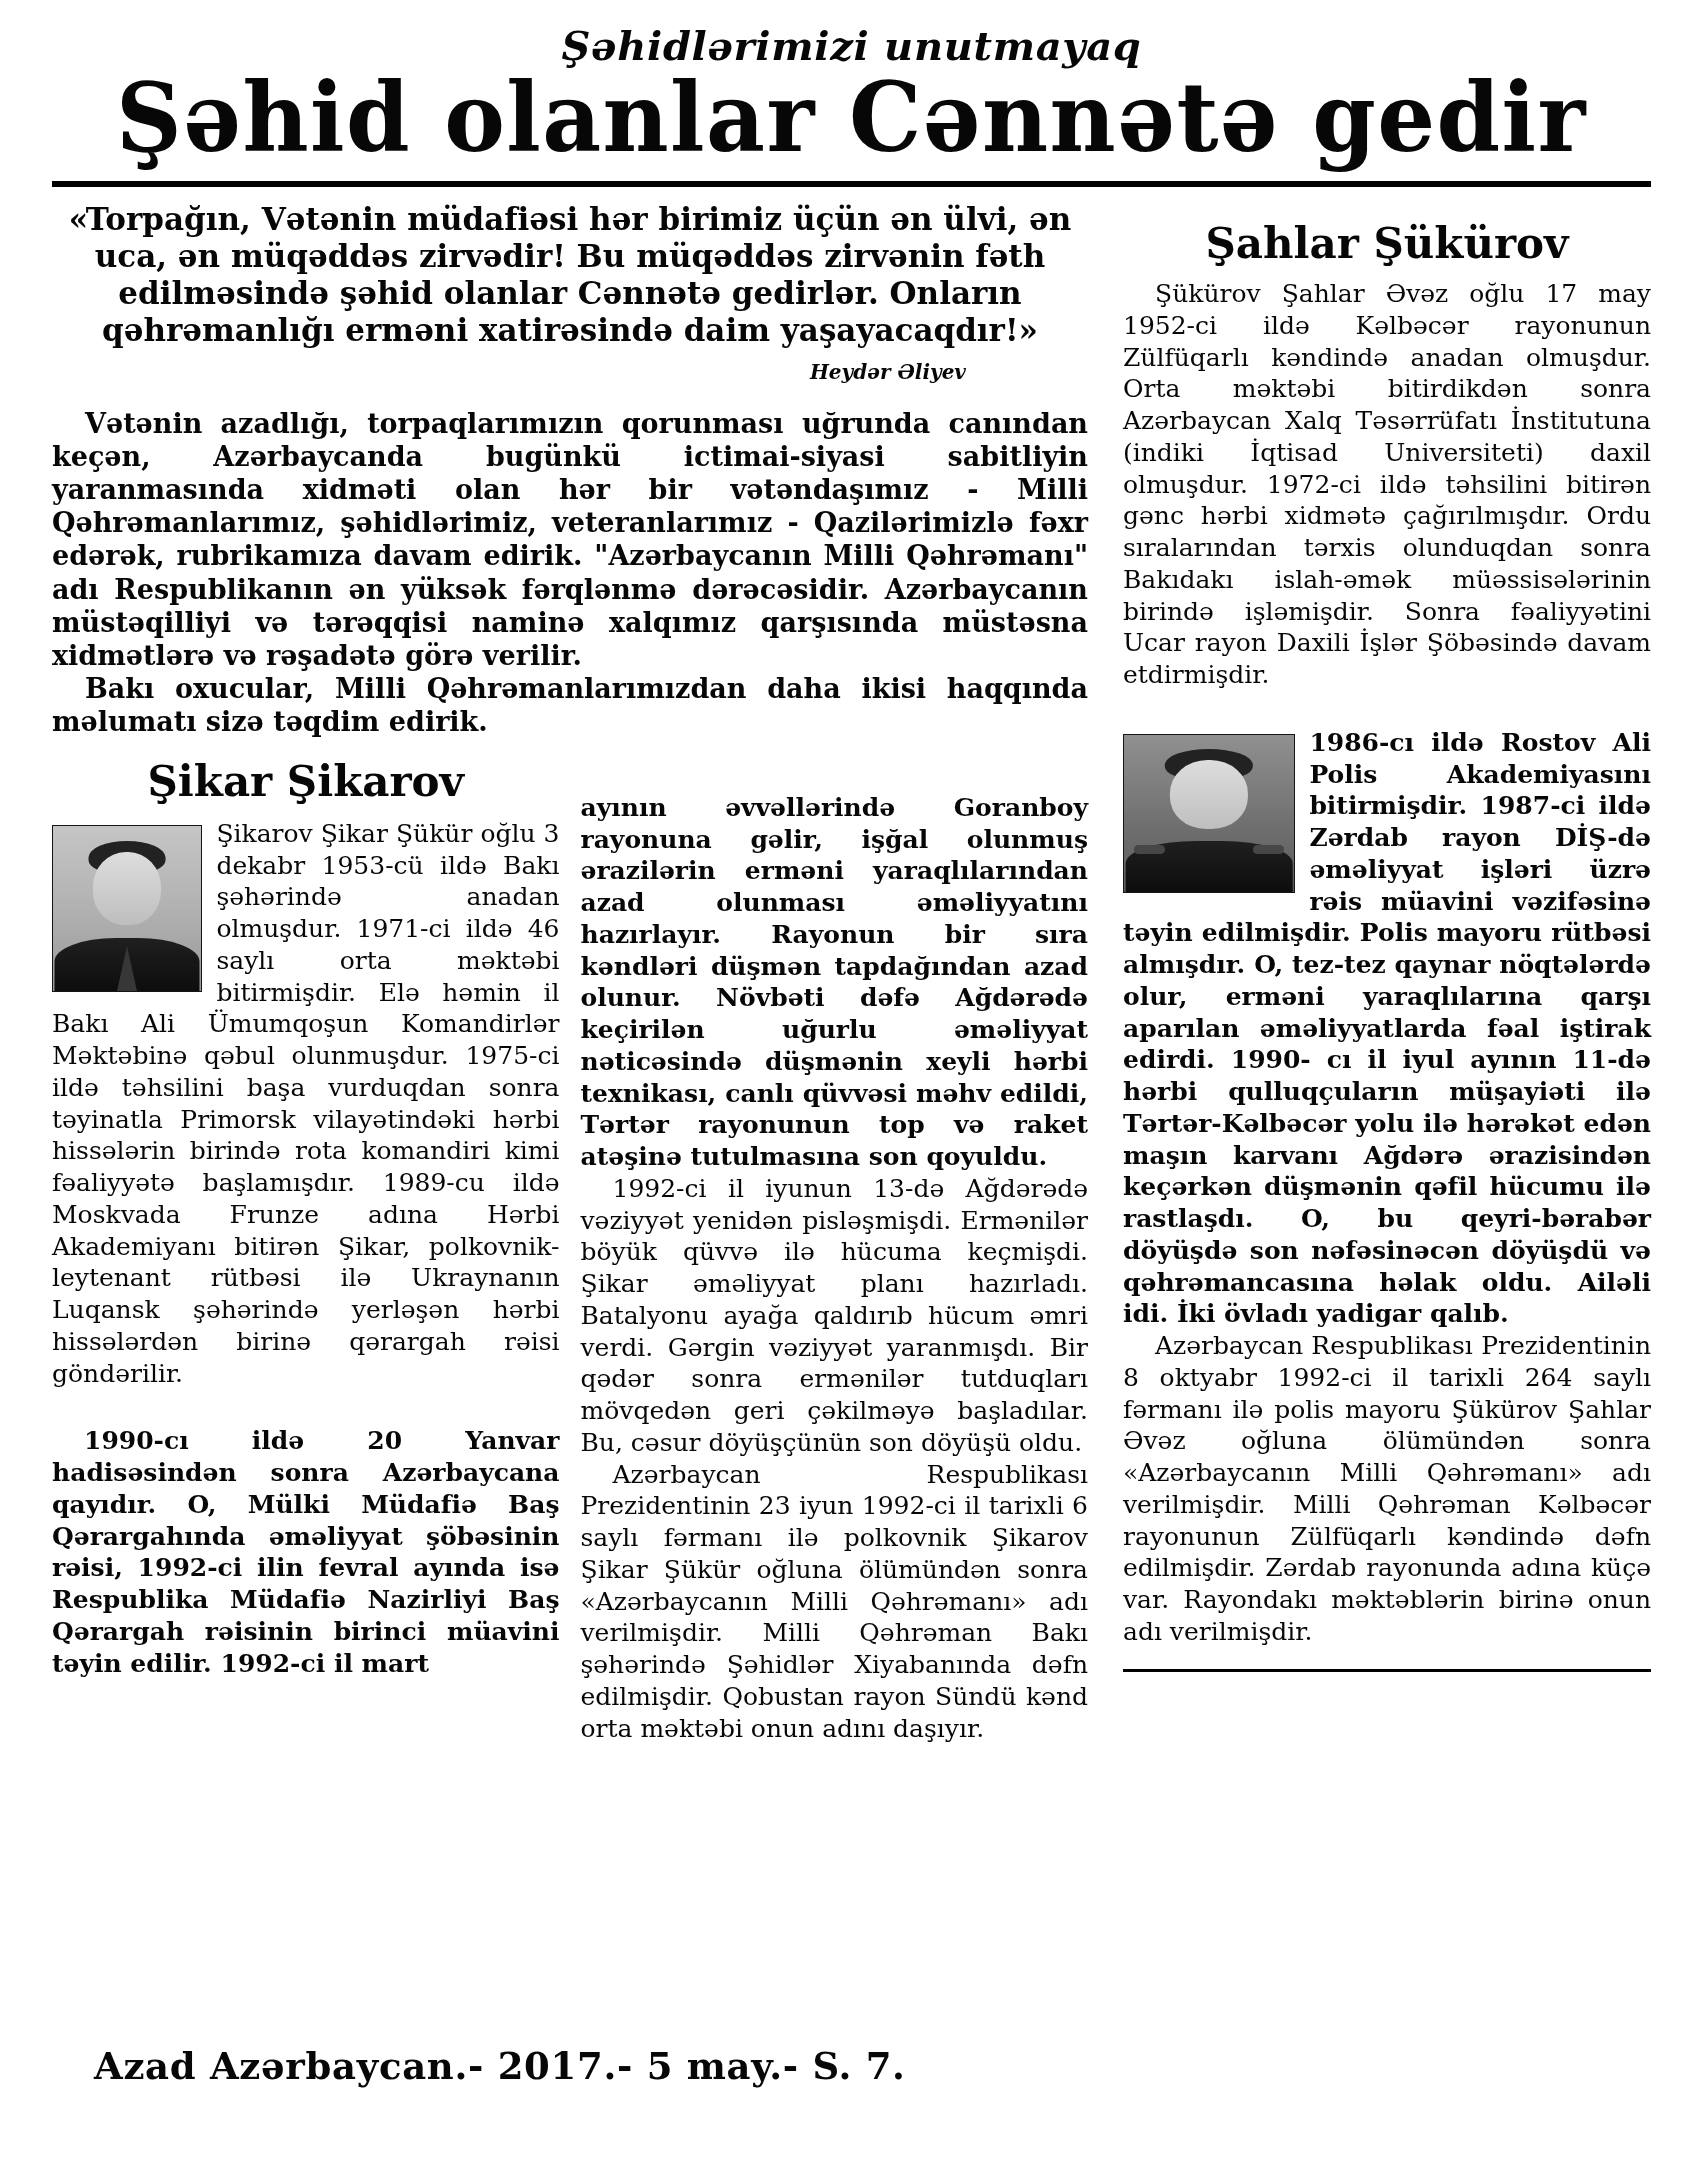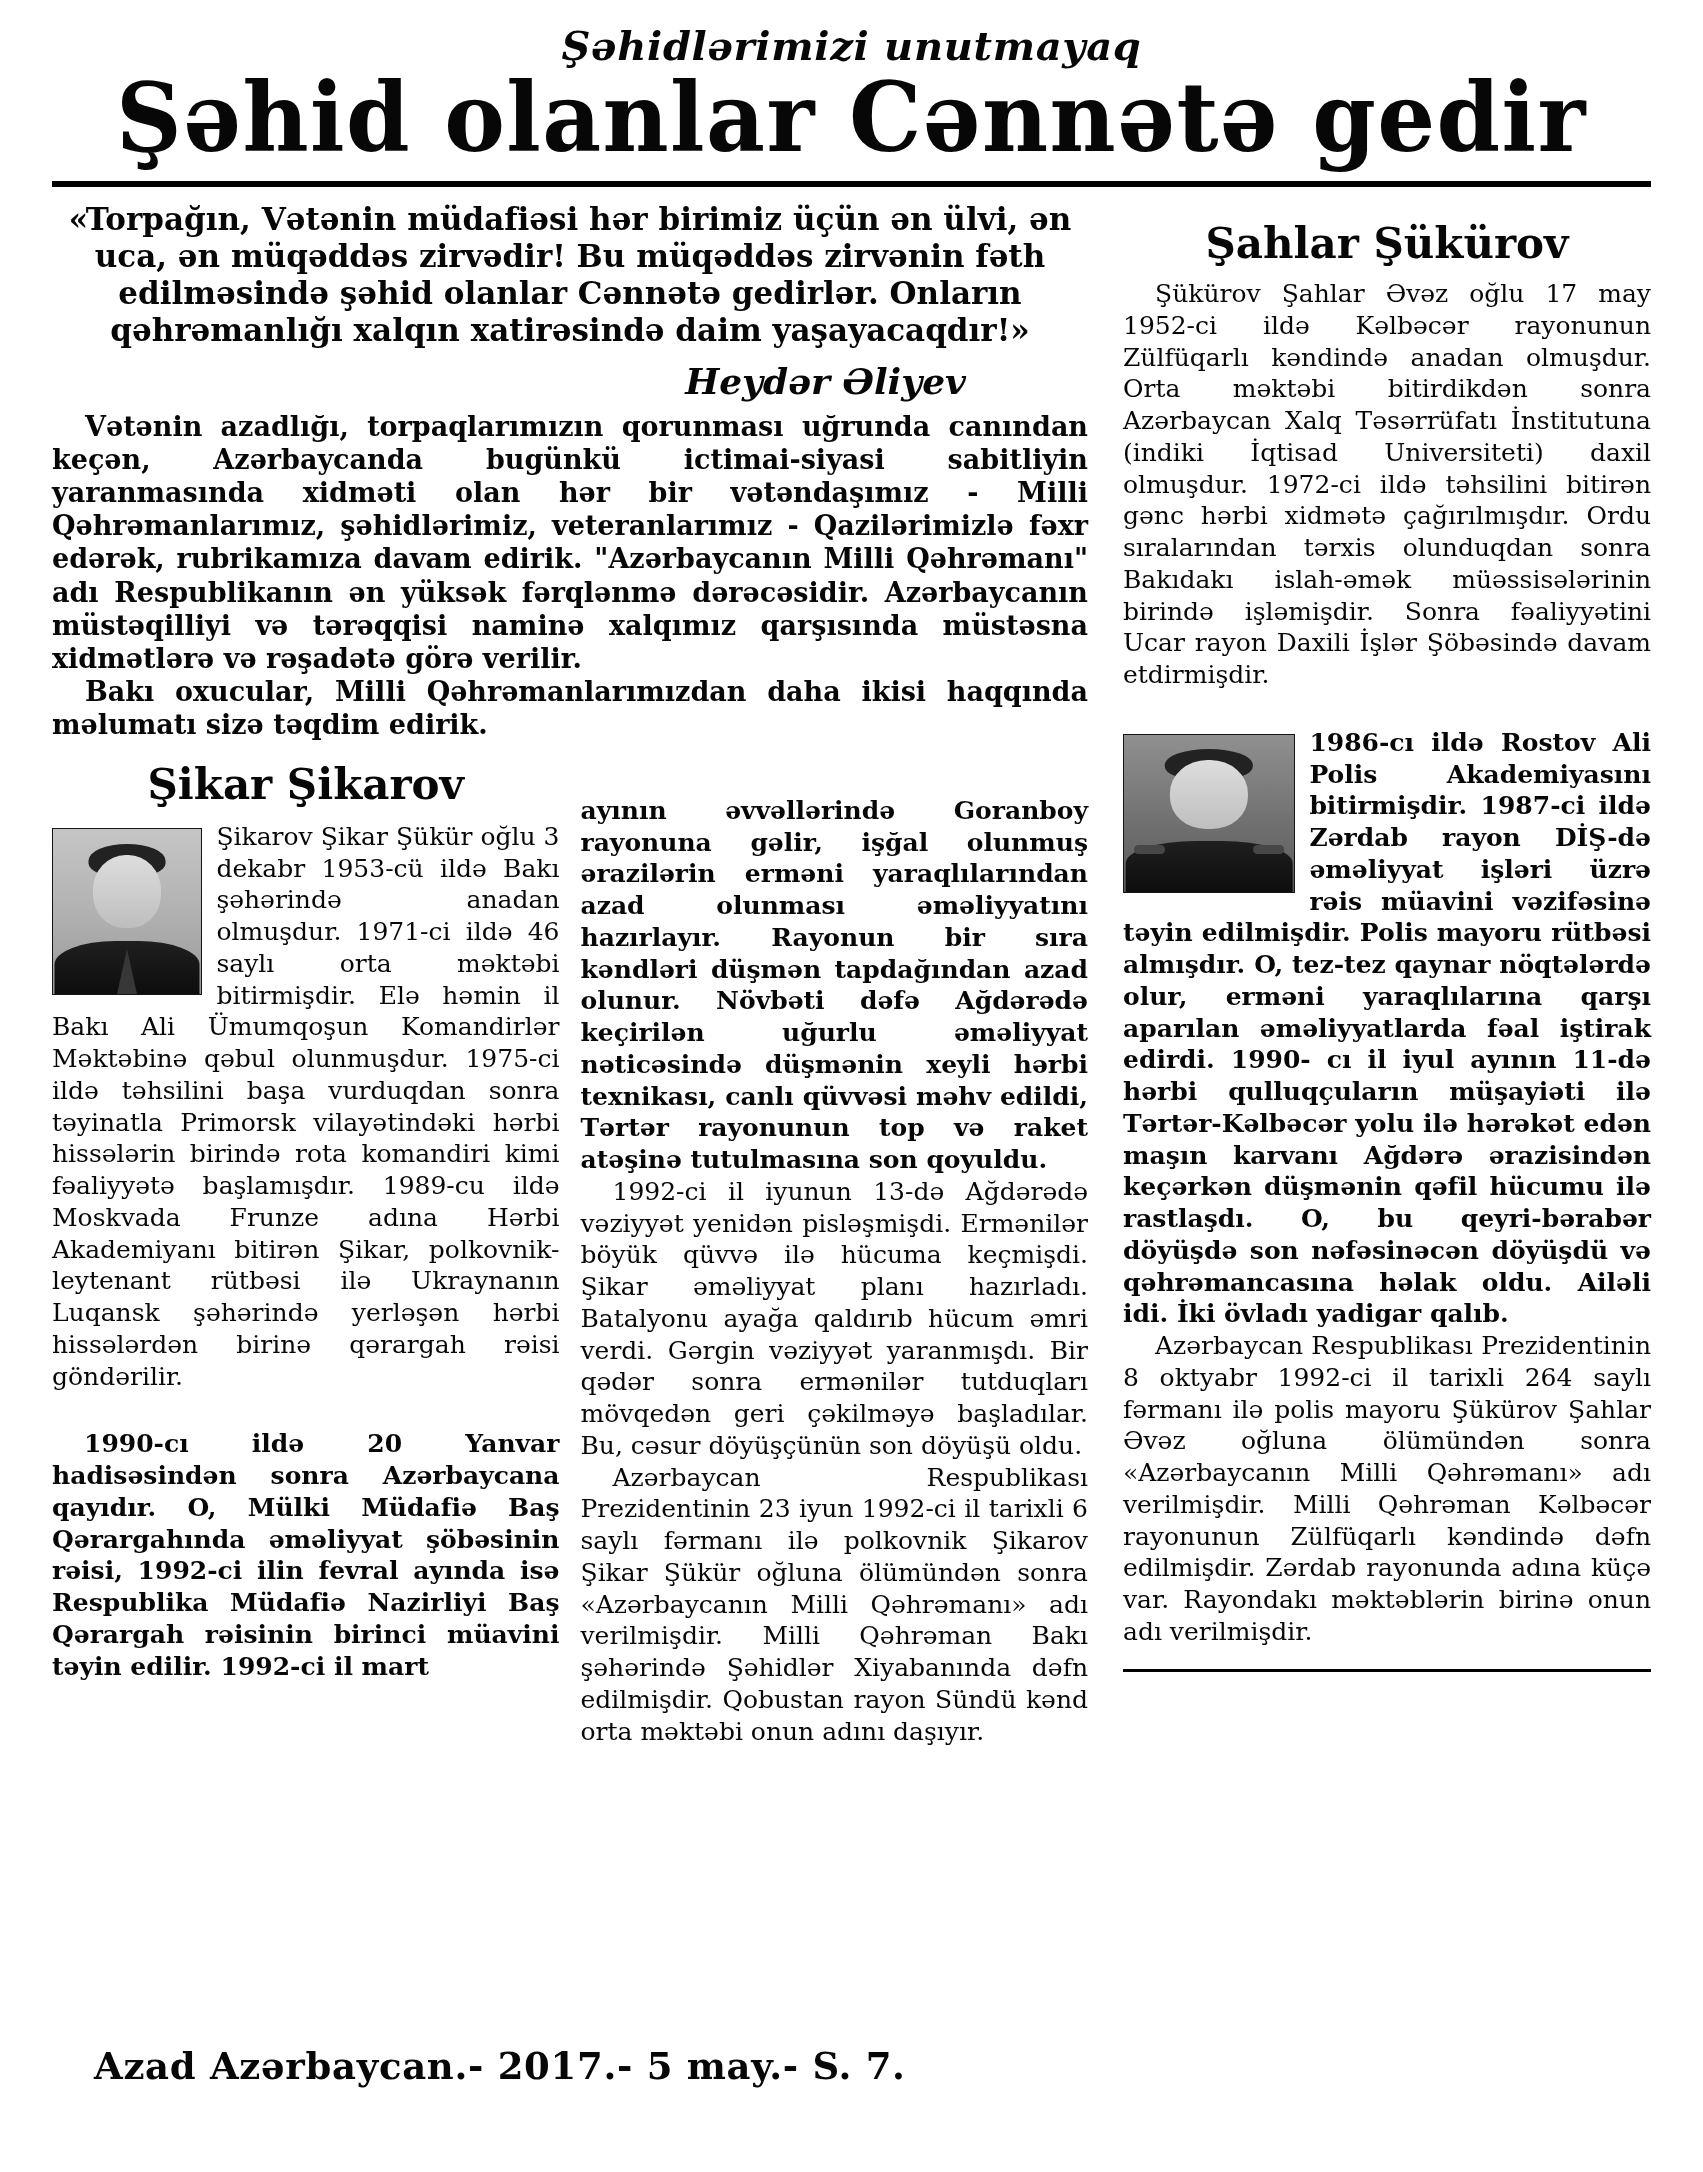--- a/index.html
+++ b/index.html
@@ -42,21 +42,21 @@
     align-items: start;
   }
   
   .quote {
     font-size: 31px; font-weight: bold;
     line-height: 1.2; text-align: center;
     margin: 2.9px 4.3px 0;
   }
   .attribution {
     text-align: right; font-weight: bold; font-style: italic;
-    font-size: 36px; margin: 10px 122px 8px 0;
+    font-size: 20px; margin: 10px 122px 23px 0;
   }
   .intro p {
     margin: 0; font-weight: bold;
     font-size: 27px; line-height: 1.23;
     text-align: justify; text-indent: 33px;
   }
   
   .two-col {
     display: grid; grid-template-columns: 1fr 1fr;
     column-gap: 21px; margin-top: 17.3px;
@@ -137,21 +137,21 @@
   <div class="masthead">
     <div class="kicker">Şəhidlərimizi unutmayaq</div>
     <div class="headline">Şəhid olanlar Cənnətə gedir</div>
   </div>
   <hr class="top-rule">
 
   <div class="main">
 
     <div class="left-block">
 
-      <div class="quote">«Torpağın, Vətənin müdafiəsi hər birimiz üçün ən ülvi, ən uca, ən müqəddəs zirvədir! Bu müqəddəs zirvənin fəth edilməsində şəhid olanlar Cənnətə gedirlər. Onların qəhrəmanlığı xalqın xatirəsində daim yaşayacaqdır!»</div>
+      <div class="quote">«Torpağın, Vətənin müdafiəsi hər birimiz üçün ən ülvi, ən uca, ən müqəddəs zirvədir! Bu müqəddəs zirvənin fəth edilməsində şəhid olanlar Cənnətə gedirlər. Onların qəhrəmanlığı erməni xatirəsində daim yaşayacaqdır!»</div>
       <div class="attribution">Heydər Əliyev</div>
 
       <div class="intro">
         <p>Vətənin azadlığı, torpaqlarımızın qorunması uğrunda canından keçən, Azərbaycanda bugünkü ictimai-siyasi sabitliyin yaranmasında xidməti olan hər bir vətəndaşımız - Milli Qəhrəmanlarımız, şəhidlərimiz, veteranlarımız - Qazilərimizlə fəxr edərək, rubrikamıza davam edirik. "Azərbaycanın Milli Qəhrəmanı" adı Respublikanın ən yüksək fərqlənmə dərəcəsidir. Azərbaycanın müstəqilliyi və tərəqqisi naminə xalqımız qarşısında müstəsna xidmətlərə və rəşadətə görə verilir.</p>
         <p>Bakı oxucular, Milli Qəhrəmanlarımızdan daha ikisi haqqında məlumatı sizə təqdim edirik.</p>
       </div>
 
       <div class="two-col">
 
         <div class="col">

